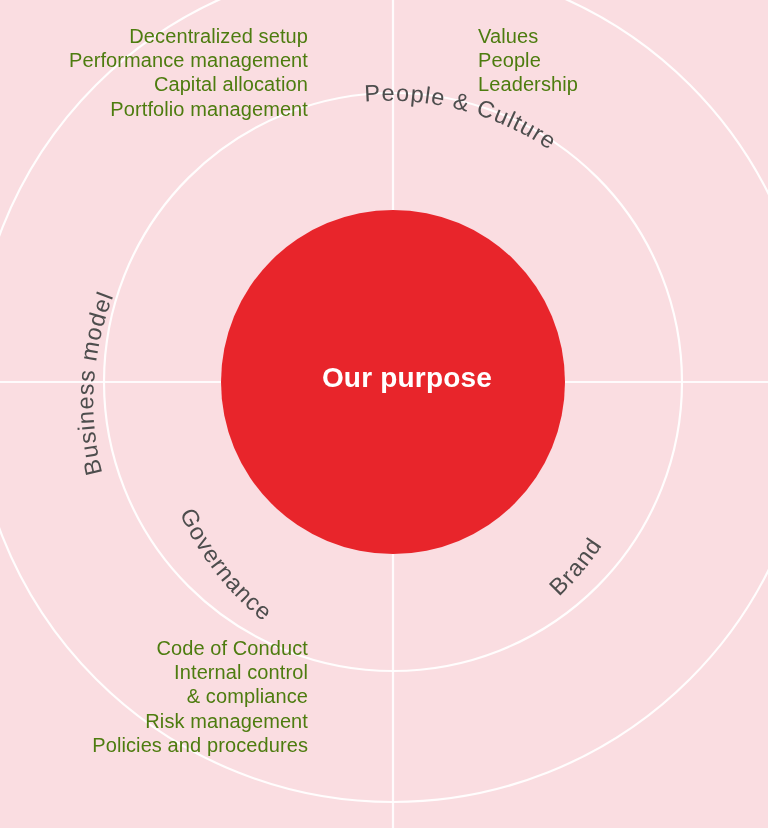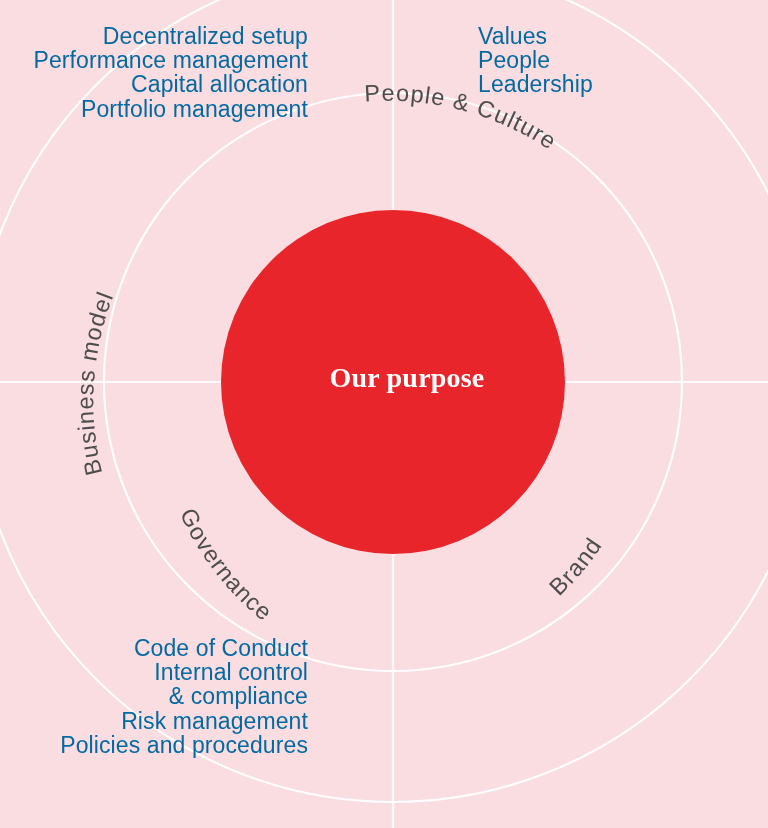--- a/index.html
+++ b/index.html
@@ -20,22 +20,22 @@
   }
   #rings-svg {
     position: absolute;
     top: 0;
     left: 0;
     width: 768px;
     height: 828px;
   }
   .detail-block {
     position: absolute;
-    color: #0369a1;
-    font-size: 23px;
+    color: #4d7c0f;
+    font-size: 20px;
     line-height: 24.2px;
     letter-spacing: 0.1px;
     white-space: pre-line;
   }
   #detail-business-model {
     top: 24px;
     left: 0px;
     width: 308px;
     text-align: right;
   }
@@ -66,21 +66,20 @@
   #core-circle-label {
     position: absolute;
     left: 221px;
     top: 362px;
     width: 372px;
     text-align: center;
     color: #ffffff;
     font-size: 28px;
     font-weight: bold;
     letter-spacing: 0.2px;
-    font-family: Liberation Serif, serif;
   }
 </style>
 </head>
 <body>
 
 <div id="diagram-root">
 
   <svg id="rings-svg" viewBox="0 0 768 828">
     <defs>
       <path id="arc-business-model" d="M 163,590 A 289,289 0 0 1 189,187" fill="none"></path>

